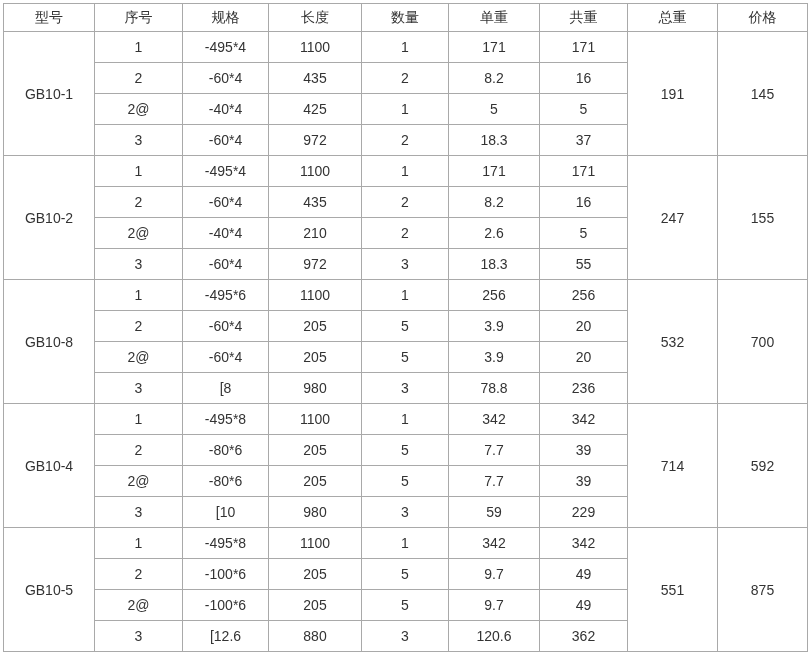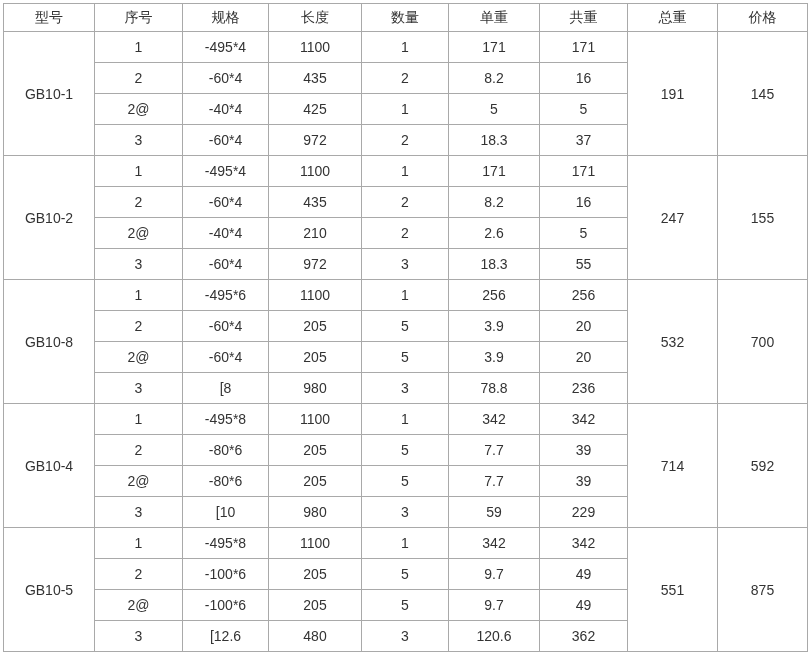--- a/index.html
+++ b/index.html
@@ -244,19 +244,19 @@
         <td>2@</td>
         <td>-100*6</td>
         <td>205</td>
         <td>5</td>
         <td>9.7</td>
         <td>49</td>
       </tr>
       <tr>
         <td>3</td>
         <td>[12.6</td>
-        <td>480</td>
+        <td>880</td>
         <td>3</td>
         <td>120.6</td>
         <td>362</td>
       </tr>
     </tbody>
 </table>
 
 </body></html>

